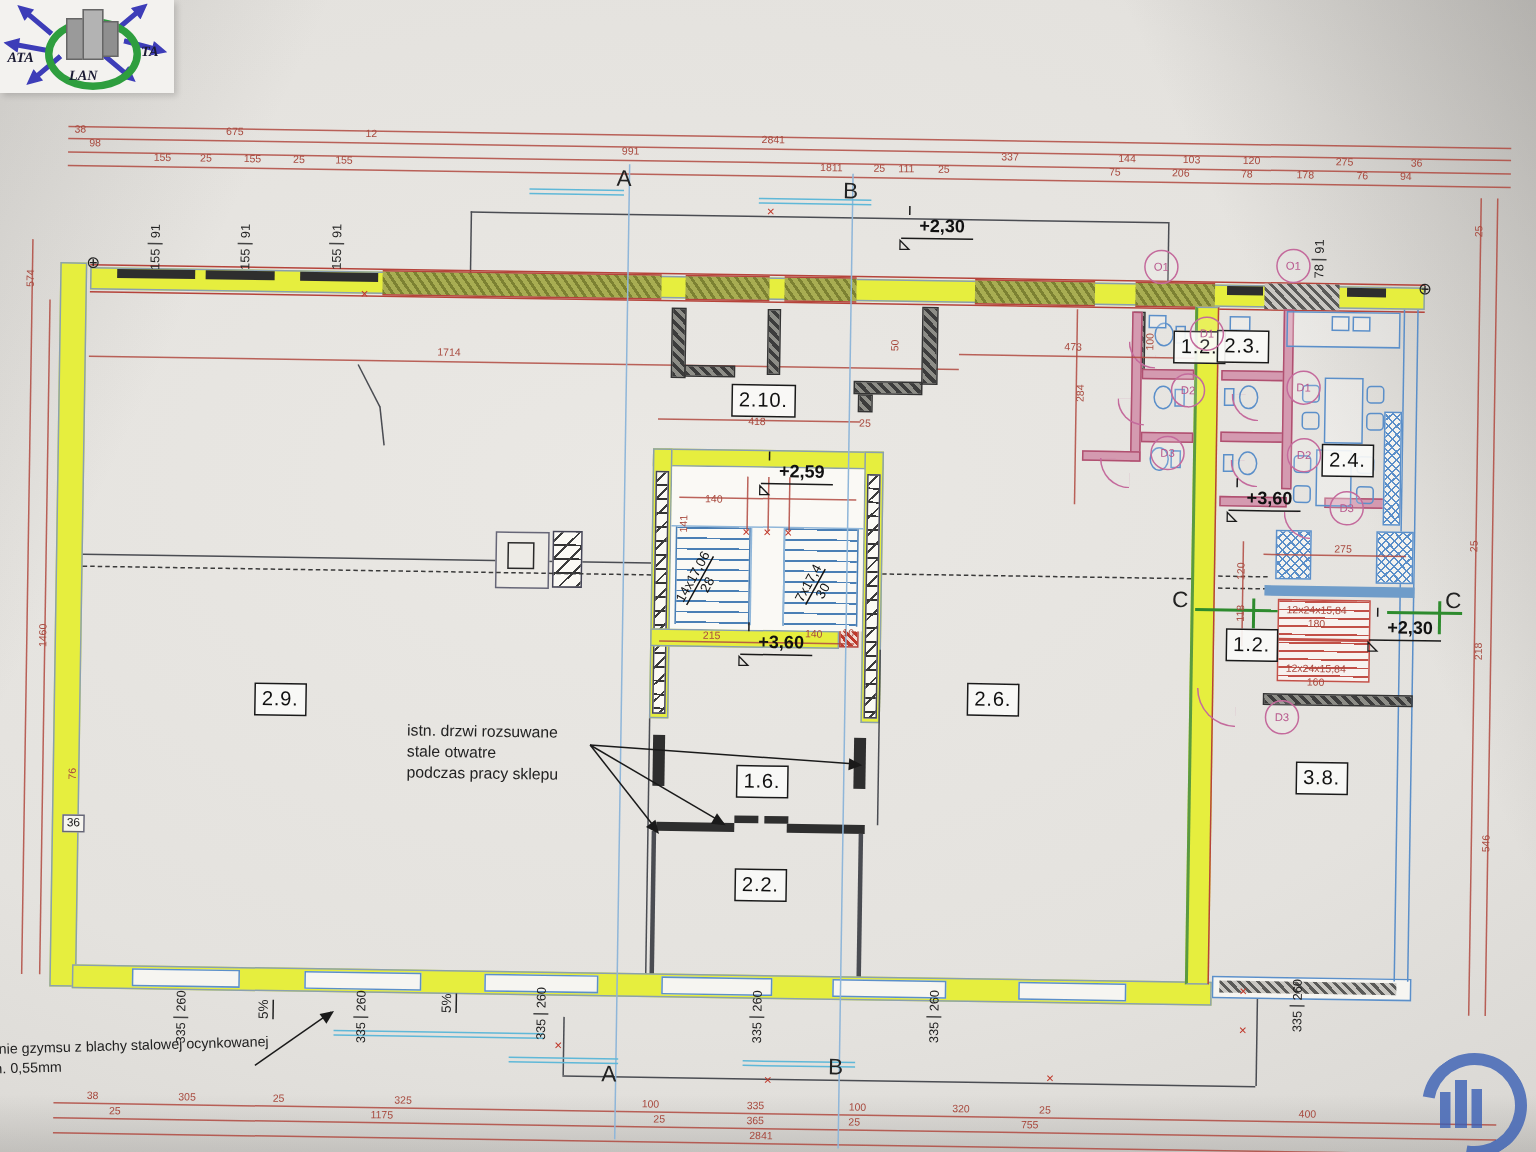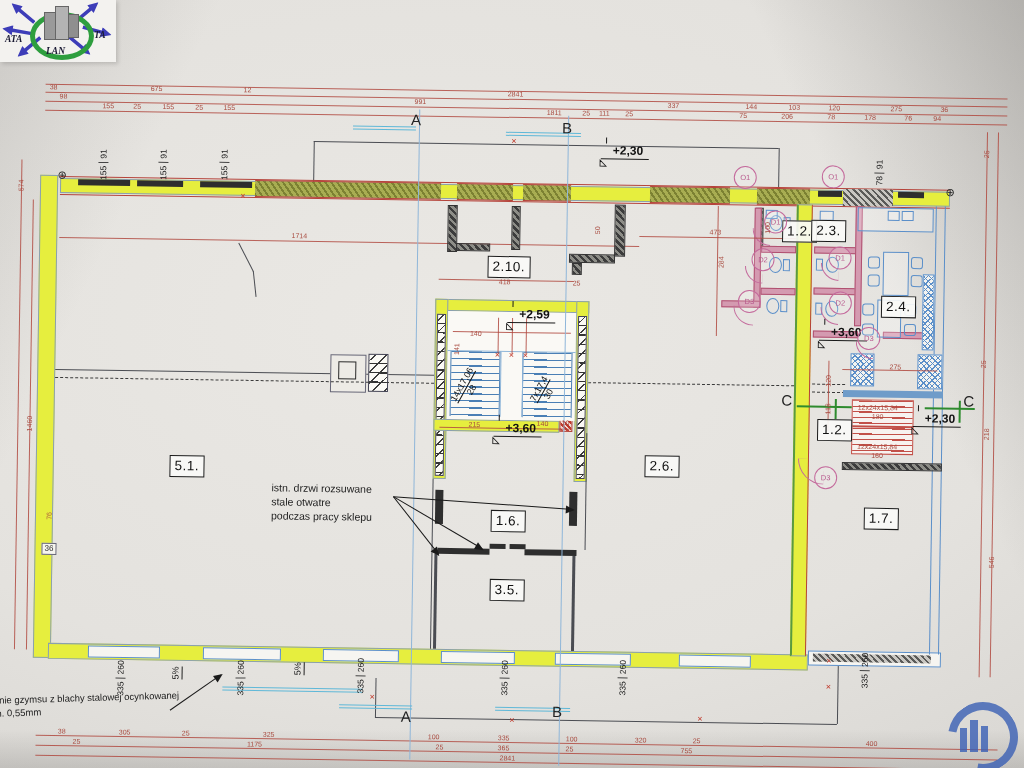--- a/index.html
+++ b/index.html
@@ -34,21 +34,21 @@
   .cy{border-top:1.2px solid #5fb8d8;border-bottom:1.2px solid #5fb8d8;height:4px;}
   .grn{background:#2e8b2e;}
   .rh{background:repeating-linear-gradient(45deg,#c0392b 0 2px,#f2d8d0 2px 4px);border:1px solid #b5433a;}
   .arr{height:1.3px;background:#1a1a1a;transform-origin:0 50%;}
   .arr::after{content:"";position:absolute;right:-2px;top:-3.5px;border-left:9px solid #1a1a1a;border-top:4px solid transparent;border-bottom:4px solid transparent;}
   .rlabel{position:absolute;transform:translate(-50%,-50%);border:1.3px solid #1a1a1a;background:rgba(250,250,247,.92);padding:0 4px;font-size:13.5px;line-height:1.45;color:#111;letter-spacing:.5px;white-space:nowrap;}
   .lvl{position:absolute;transform:translate(-45%,-100%);border-bottom:1.3px solid #1a1a1a;font-size:12px;font-weight:600;color:#111;padding:0 6px 1px 12px;white-space:nowrap;}
   .lvl::before{content:"◺";position:absolute;left:-1px;bottom:-9px;font-size:9px;color:#1a1a1a;}
   .lvl::after{content:"";position:absolute;left:5px;top:-6px;width:1px;height:6px;background:#1a1a1a;}
   .slet{position:absolute;transform:translate(-50%,-50%);font-size:15px;color:#222;}
-  .dmark,.omark{position:absolute;transform:translate(-50%,-50%);width:21px;height:21px;border:1.1px solid #c46a9c;border-radius:50%;color:#b85a8e;font-size:7.5px;display:flex;align-items:center;justify-content:center;background:rgba(255,255,255,.15);}
+  .dmark,.omark{position:absolute;transform:translate(-50%,-50%);width:21px;height:21px;border:1.1px solid #c46a9c;border-radius:50%;color:#b85a8e;font-size:7.5px;display:flex;align-items:center;justify-content:center;background:rgba(255,255,255,.15);margin-left:29px;}
   .dim{position:absolute;transform:translate(-50%,-50%);font-size:7px;color:#a84a3f;white-space:nowrap;}
   .vpair{position:absolute;transform:translate(-50%,-50%) rotate(-90deg);font-size:8.5px;color:#222;display:flex;align-items:center;gap:3px;white-space:nowrap;}
   .vpair span+span{border-left:1px solid #444;padding-left:3px;}
   .slope{position:absolute;transform:translate(-50%,-50%) rotate(-90deg);font-size:9px;color:#222;border-bottom:1px solid #222;padding-bottom:1px;}
   .flight{position:absolute;transform:translate(-50%,-50%) rotate(-62deg);font-size:9px;color:#111;text-align:center;line-height:1.15;white-space:nowrap;}
   .flight .fl1{border-bottom:1px solid #111;}
   .xm{position:absolute;transform:translate(-50%,-50%);color:#c0392b;font-size:9px;}
   .dtm{position:absolute;transform:translate(-50%,-50%);color:#222;font-size:11px;}
   .note{position:absolute;font-size:10.5px;color:#222;line-height:1.35;}
   .w36{position:absolute;background:#f6f5ef;border:.8px solid #667;font-size:8px;color:#222;padding:0 2px;line-height:1.2;}
@@ -239,29 +239,29 @@
   <div class="arr" style="left:398px;top:491px;width:73px;transform:rotate(51deg)"></div>
   <div class="note" style="left:-6px;top:691px;width:230px;font-size:9.5px;transform:rotate(-2.5deg)">
     <div>erznie gzymsu z blachy stalowej ocynkowanej</div>
     <div>min. 0,55mm</div>
   </div>
   <div class="arr" style="left:178px;top:708px;width:62px;transform:rotate(-35.8deg)"></div>
   <div class="w36" style="left:47px;top:543px">36</div>
 
   <div class="layer">
       <div class="rlabel" style="left: 510px; top: 260px;">2.10.</div>
-      <div class="rlabel" style="left: 191px; top: 464px;">5.1.</div>
+      <div class="rlabel" style="left: 191px; top: 464px;">2.9.</div>
       <div class="rlabel" style="left: 666px; top: 457px;">2.6.</div>
       <div class="rlabel" style="left: 513px; top: 514px;">1.6.</div>
-      <div class="rlabel" style="left: 513px; top: 583px;">3.5.</div>
+      <div class="rlabel" style="left: 513px; top: 583px;">2.2.</div>
       <div class="rlabel" style="left: 800px; top: 220px;">1.2.</div>
       <div class="rlabel" style="left: 829px; top: 219px;">2.3.</div>
       <div class="rlabel" style="left: 900px; top: 294px;">2.4.</div>
       <div class="rlabel" style="left: 838px; top: 418px;">1.2.</div>
-      <div class="rlabel" style="left: 886px; top: 506px;">1.7.</div>
+      <div class="rlabel" style="left: 886px; top: 506px;">3.8.</div>
     </div>
   <div class="layer">
       <div class="lvl" style="left: 622px; top: 151px;">+2,30</div>
       <div class="lvl" style="left: 531px; top: 316px;">+2,59</div>
       <div class="lvl" style="left: 519px; top: 430px;">+3,60</div>
       <div class="lvl" style="left: 843px; top: 329px;">+3,60</div>
       <div class="lvl" style="left: 938px; top: 414px;">+2,30</div>
     </div>
   <div class="layer">
       <div class="slet" style="left: 415px; top: 114px;">A</div>

